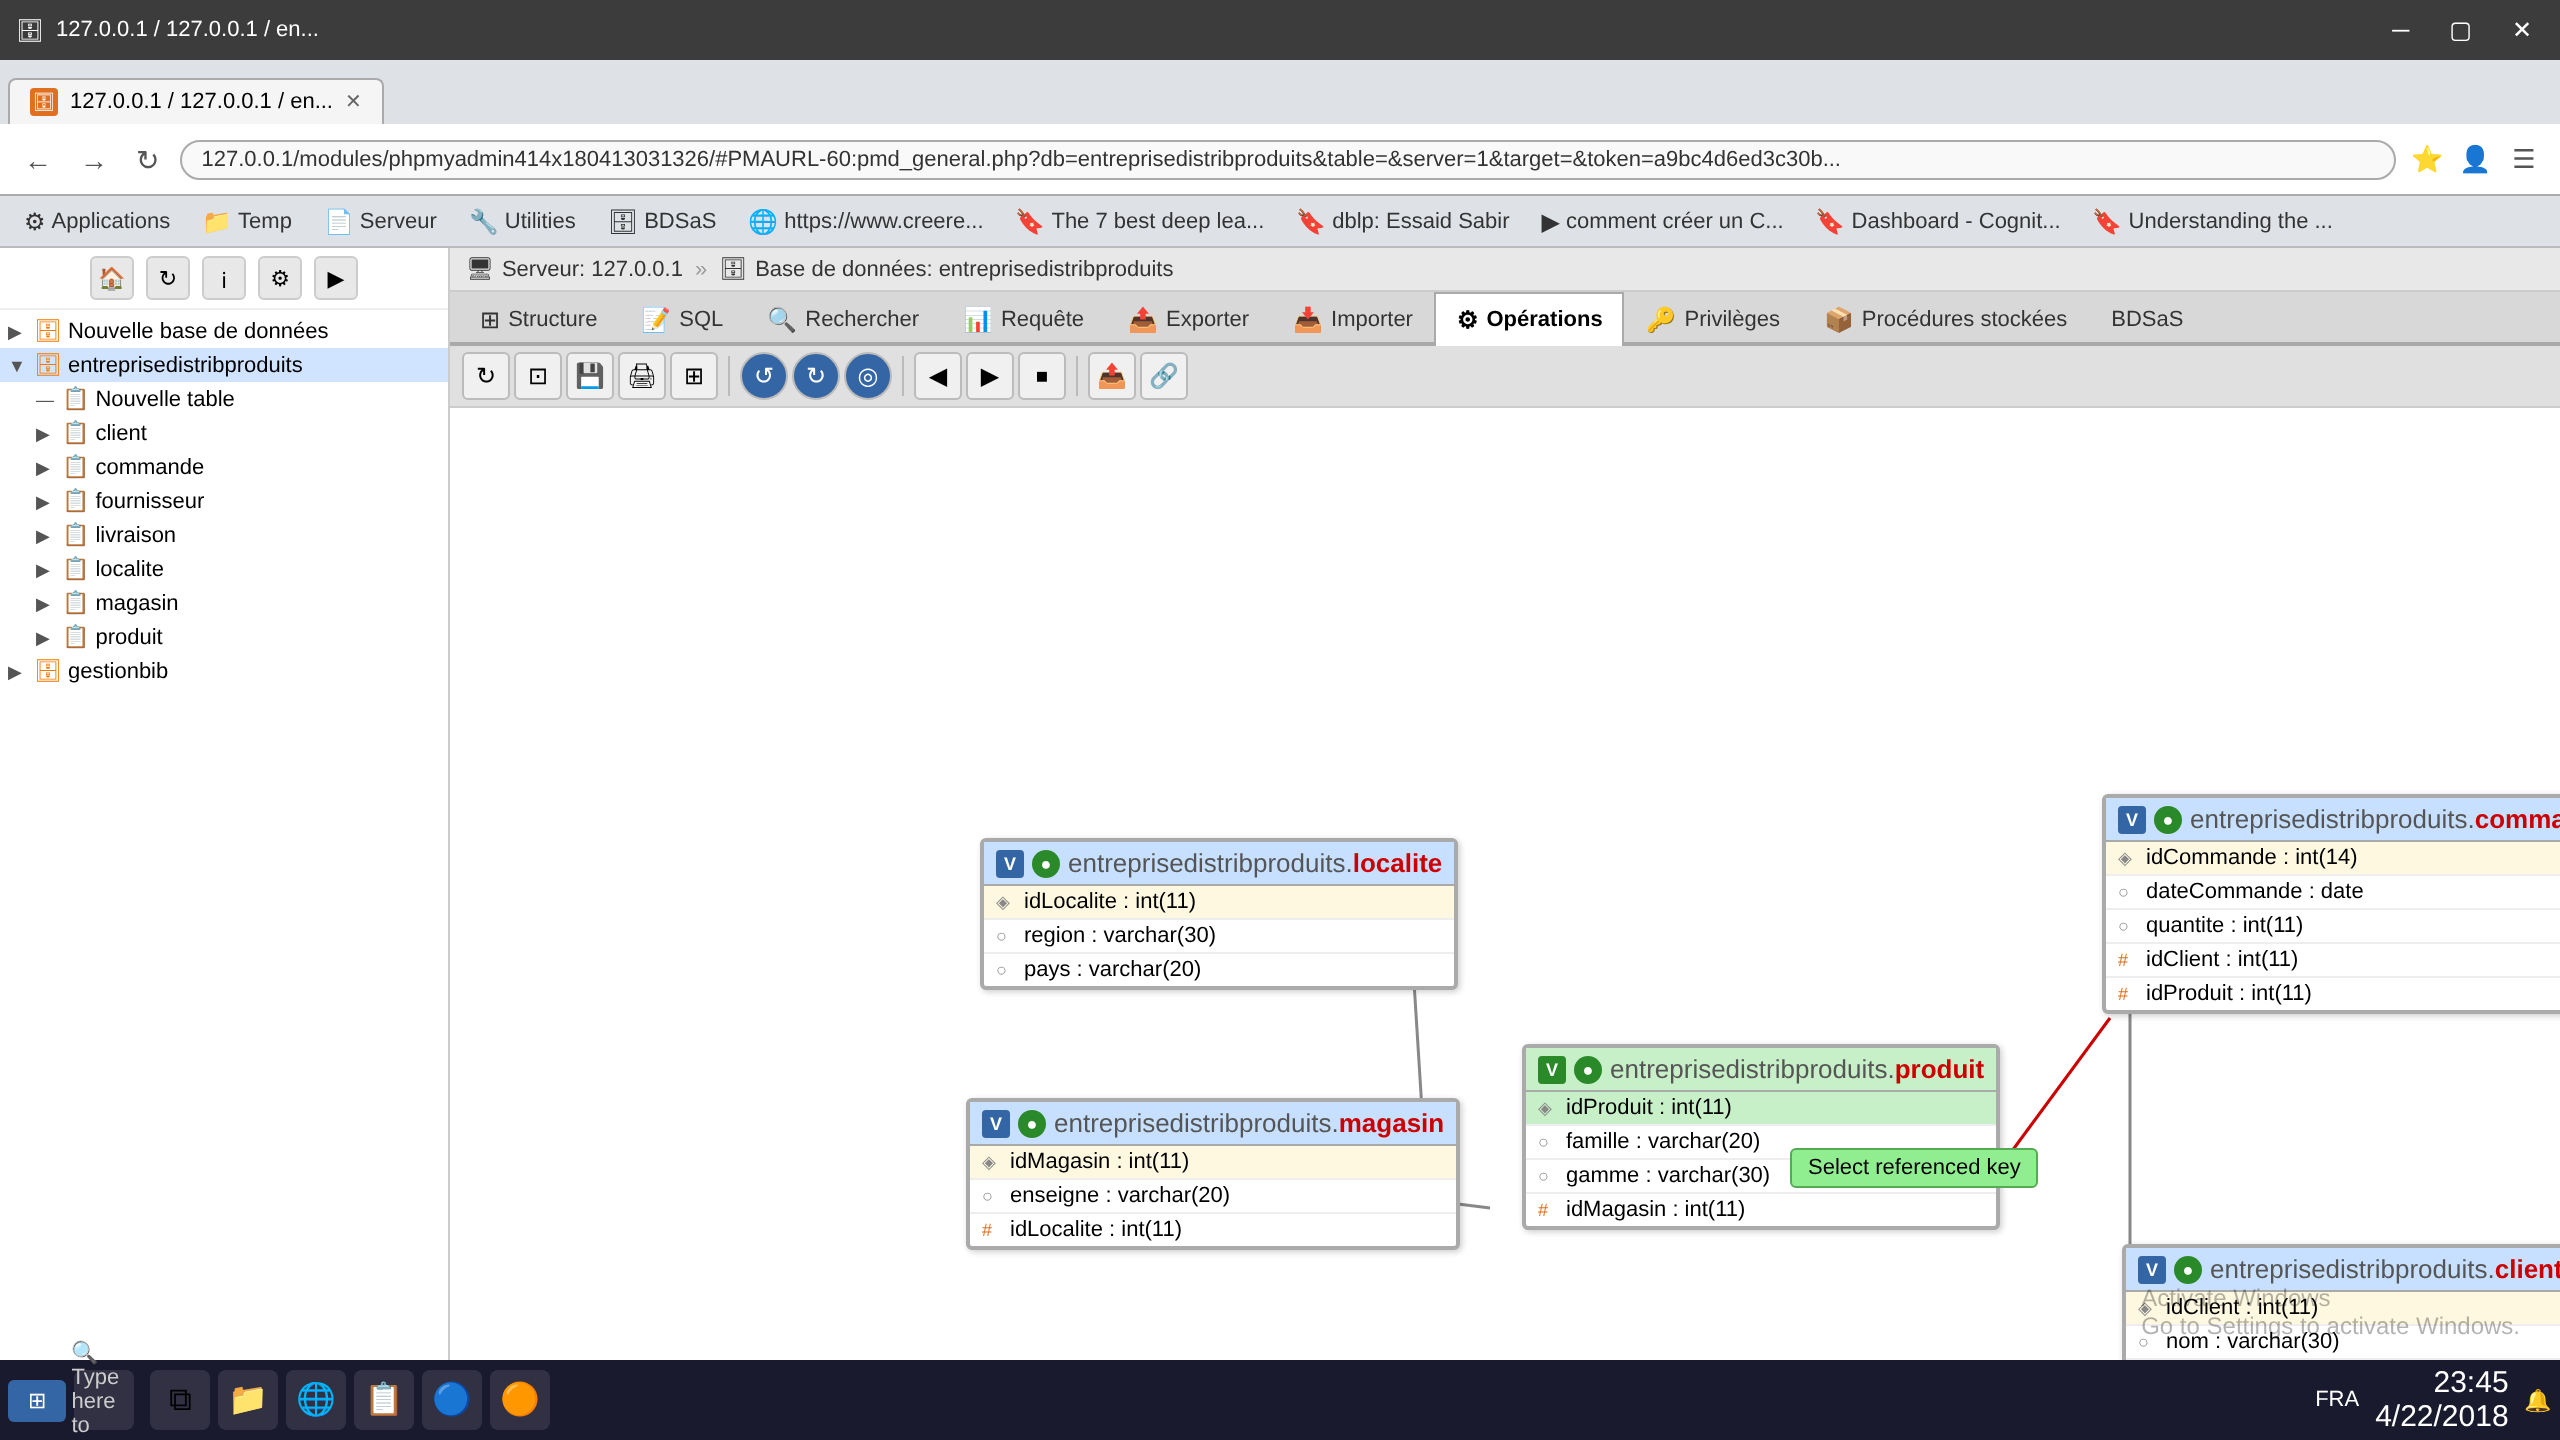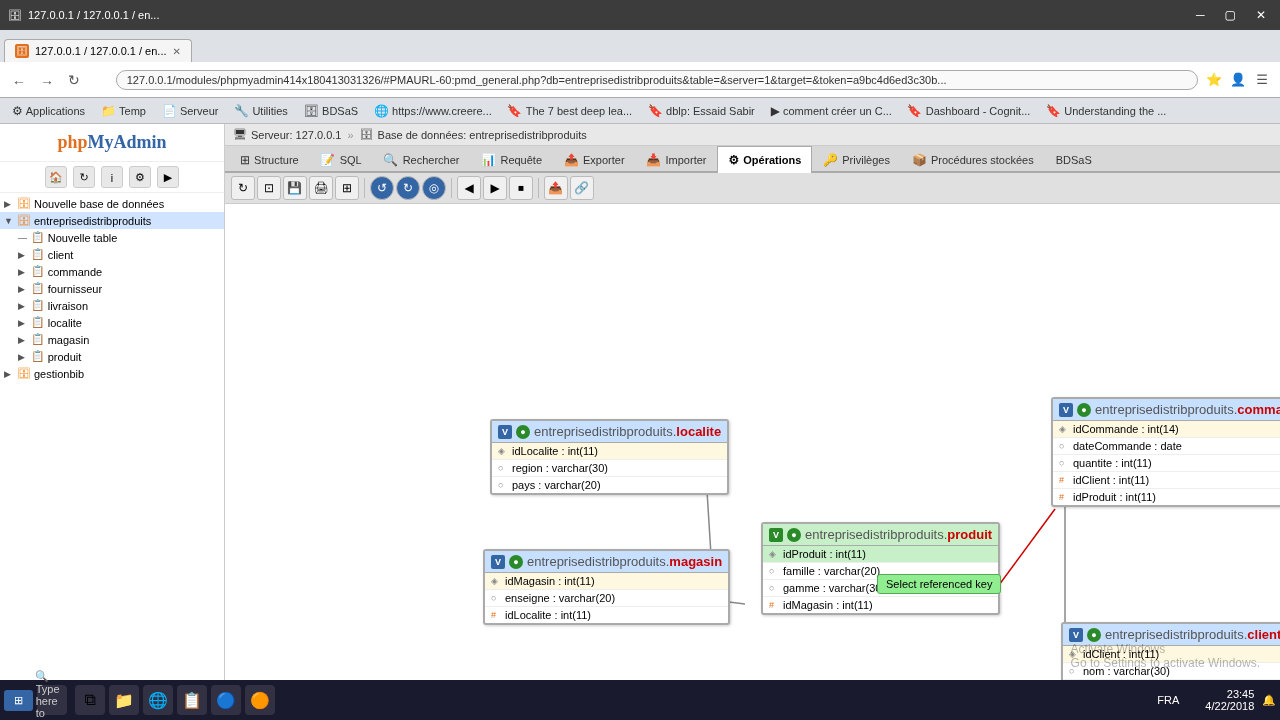--- a/index.html
+++ b/index.html
@@ -7,21 +7,21 @@
     .title-bar { background: #3c3c3c; color: #fff; display: flex; align-items: center; padding: 4px 8px; height: 30px; justify-content: space-between; }
     .title-bar-left { display: flex; align-items: center; gap: 6px; font-size: 11px; }
     .title-bar-right { display: flex; gap: 8px; }
     .win-btn { background: none; border: none; color: #fff; font-size: 12px; cursor: pointer; padding: 2px 6px; }
     .tab-bar { background: #dee1e6; display: flex; align-items: flex-end; padding: 4px 4px 0; height: 32px; }
     .tab { background: #f5f5f5; border: 1px solid #aaa; border-bottom: none; padding: 4px 10px; border-radius: 4px 4px 0 0; font-size: 11px; display: flex; align-items: center; gap: 6px; min-width: 160px; }
     .tab .favicon { width: 14px; height: 14px; background: #e07020; border-radius: 2px; font-size: 8px; color: #fff; display: flex; align-items: center; justify-content: center; }
     .tab .close-tab { font-size: 10px; color: #666; cursor: pointer; margin-left: auto; }
     .address-bar { background: #fff; display: flex; align-items: center; padding: 4px 8px; gap: 6px; border-bottom: 1px solid #aaa; height: 36px; }
     .nav-btn { background: none; border: none; cursor: pointer; font-size: 14px; color: #555; padding: 2px 4px; }
-    .url-field { flex: 1; border: 1px solid #aaa; border-radius: 12px; padding: 3px 10px; font-size: 11px; color: #333; background: #f9f9f9; margin-left: 26px; }
+    .url-field { flex: 1; border: 1px solid #aaa; border-radius: 12px; padding: 3px 10px; font-size: 11px; color: #333; background: #f9f9f9; }
     .toolbar-icons { display: flex; gap: 4px; }
     .toolbar-icon { width: 20px; height: 20px; display: flex; align-items: center; justify-content: center; font-size: 13px; cursor: pointer; color: #555; }
 
     
     .bookmarks-bar { background: #dee1e6; display: flex; align-items: center; padding: 2px 8px; gap: 8px; border-bottom: 1px solid #bbb; height: 26px; font-size: 11px; overflow: hidden; }
     .bookmark-item { display: flex; align-items: center; gap: 3px; cursor: pointer; color: #333; white-space: nowrap; padding: 1px 4px; border-radius: 3px; }
     .bm-icon { font-size: 12px; }
 
     
     .main-container { display: flex; height: calc(720px - 30px - 32px - 36px - 26px); }
@@ -80,21 +80,21 @@
     .tooltip-box { position: absolute; background: #90ee90; border: 1px solid #55aa55; padding: 3px 8px; border-radius: 3px; font-size: 11px; color: #000; z-index: 100; white-space: nowrap; }
 
     
     .relation-svg { position: absolute; top: 0; left: 0; width: 100%; height: 100%; pointer-events: none; }
 
     
     .taskbar { position: fixed; bottom: 0; left: 0; width: 1280px; height: 40px; background: #1a1a2e; display: flex; align-items: center; padding: 0 4px; gap: 4px; z-index: 1000; }
     .start-btn { background: #3465a4; border: none; color: #fff; padding: 4px 10px; border-radius: 3px; cursor: pointer; font-size: 11px; display: flex; align-items: center; gap: 4px; }
     .taskbar-icon { width: 30px; height: 30px; background: rgba(255,255,255,0.1); border-radius: 4px; display: flex; align-items: center; justify-content: center; cursor: pointer; font-size: 16px; }
     .taskbar-right { margin-left: auto; display: flex; align-items: center; gap: 8px; color: #fff; font-size: 11px; }
-    .taskbar-clock { color: #fff; font-size: 11px; text-align: right; margin-left: 18px; }
+    .taskbar-clock { color: #fff; font-size: 15px; text-align: right; }
 
     
     .activate-watermark { position: absolute; bottom: 50px; right: 20px; color: rgba(0,0,0,0.3); font-size: 12px; text-align: left; }
   </style>
 </head>
 <body>
 
 <div class="title-bar">
   <div class="title-bar-left">
     <span>🗄</span>
@@ -170,27 +170,20 @@
   </div>
   <div class="bookmark-item">
     <span class="bm-icon">🔖</span>
     <span>Understanding the ...</span>
   </div>
 </div>
 
 <div class="main-container">
 
   <div class="sidebar">
-    <div class="pma-logo">
-      <div style="text-align:center;">
-        <div style="font-size:18px; font-weight:bold; color:#e07020; font-family: Georgia, serif;">
-          php<span style="color:#3465a4;">MyAdmin</span>
-        </div>
-      </div>
-    </div>
     <div class="sidebar-icons">
       <div class="sidebar-icon-btn">🏠</div>
       <div class="sidebar-icon-btn">↻</div>
       <div class="sidebar-icon-btn">ℹ</div>
       <div class="sidebar-icon-btn">⚙</div>
       <div class="sidebar-icon-btn">▶</div>
     </div>
     <div class="tree">
 
       <div class="tree-item">
@@ -404,21 +397,21 @@
         <div class="db-field">
           <span class="field-icon">○</span>
           <span>gamme : varchar(30)</span>
         </div>
         <div class="db-field">
           <span class="field-key">#</span>
           <span>idMagasin : int(11)</span>
         </div>
       </div>
 
-      <div class="tooltip-box" style="left:652px; top:370px;">
+      <div class="tooltip-box" style="left:670px; top:370px;">
         <span>Select referenced key</span>
       </div>
 
       <div class="db-table-box" style="left:826px; top:193px; min-width:230px;">
         <div class="db-table-header">
           <div class="db-table-header-icon">V</div>
           <div style="width:14px; height:14px; background:#2a8a2a; border-radius:50%; display:flex; align-items:center; justify-content:center; color:#fff; font-size:9px;">●</div>
           <div class="db-table-title">
             <span class="db-name">entreprisedistribproduits.</span><span class="tbl-name">commande</span>
           </div>

